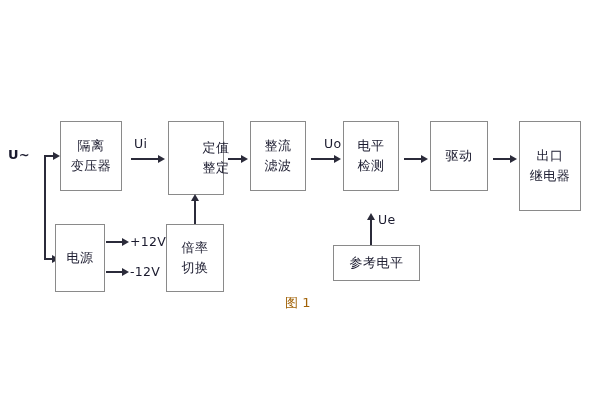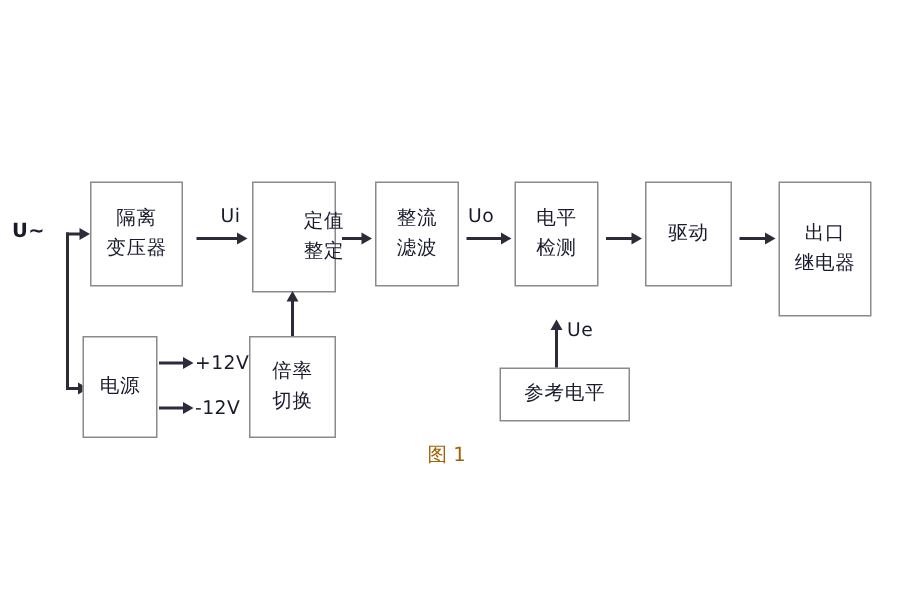--- a/index.html
+++ b/index.html
@@ -109,28 +109,28 @@
 
   <div class="block" style="left:430px; top:121px; width:58px; height:70px;">
     <span class="ln">驱动</span>
   </div>
 
   <div class="block" style="left:519px; top:121px; width:62px; height:90px;">
     <span class="ln">出口</span>
     <span class="ln">继电器</span>
   </div>
 
-  <div class="lbl" style="left:134px; top:136px;margin-left:13px;">Ui</div>
+  <div class="lbl" style="left:134px; top:136px;">Ui</div>
   <div class="wire h" style="left:131px; top:158px; width:28px;"></div>
   <div class="arrowhead right" style="left:158px; top:154.5px;"></div>
 
   <div class="wire h" style="left:228px; top:158px; width:14px;"></div>
   <div class="arrowhead right" style="left:241px; top:154.5px;"></div>
 
-  <div class="lbl" style="left:312px; top:136px;">Uo</div>
+  <div class="lbl" style="left:324px; top:136px;">Uo</div>
   <div class="wire h" style="left:311px; top:158px; width:24px;"></div>
   <div class="arrowhead right" style="left:334px; top:154.5px;"></div>
 
   <div class="wire h" style="left:404px; top:158px; width:18px;"></div>
   <div class="arrowhead right" style="left:421px; top:154.5px;"></div>
 
   <div class="wire h" style="left:493px; top:158px; width:18px;"></div>
   <div class="arrowhead right" style="left:510px; top:154.5px;"></div>
 
   <div class="block" style="left:55px; top:224px; width:50px; height:68px;text-align:center;">

